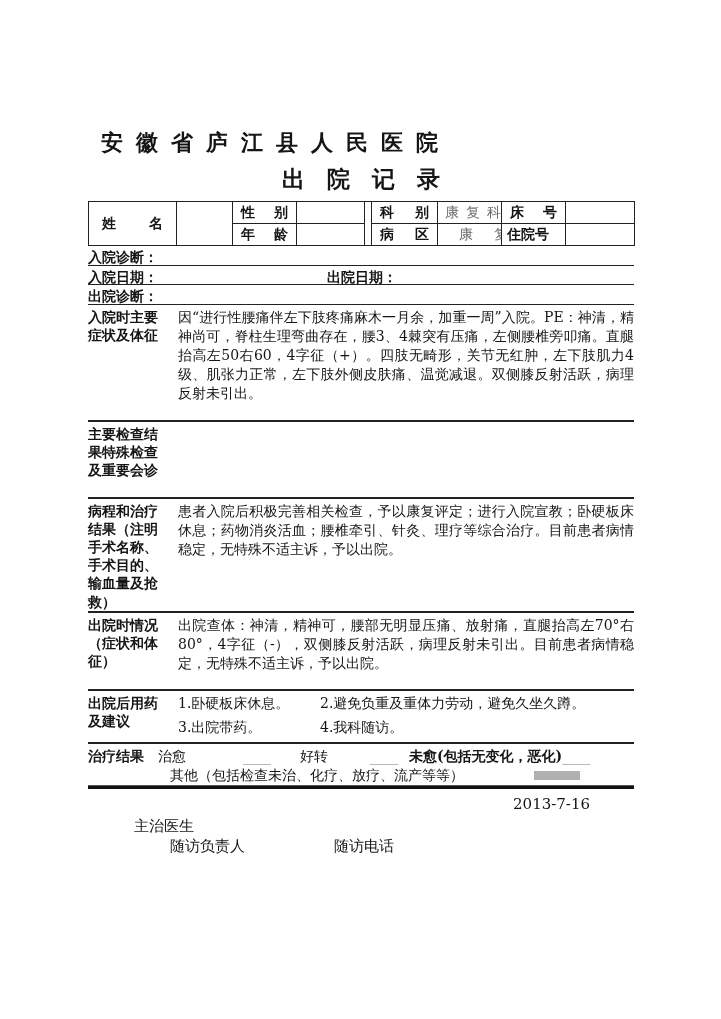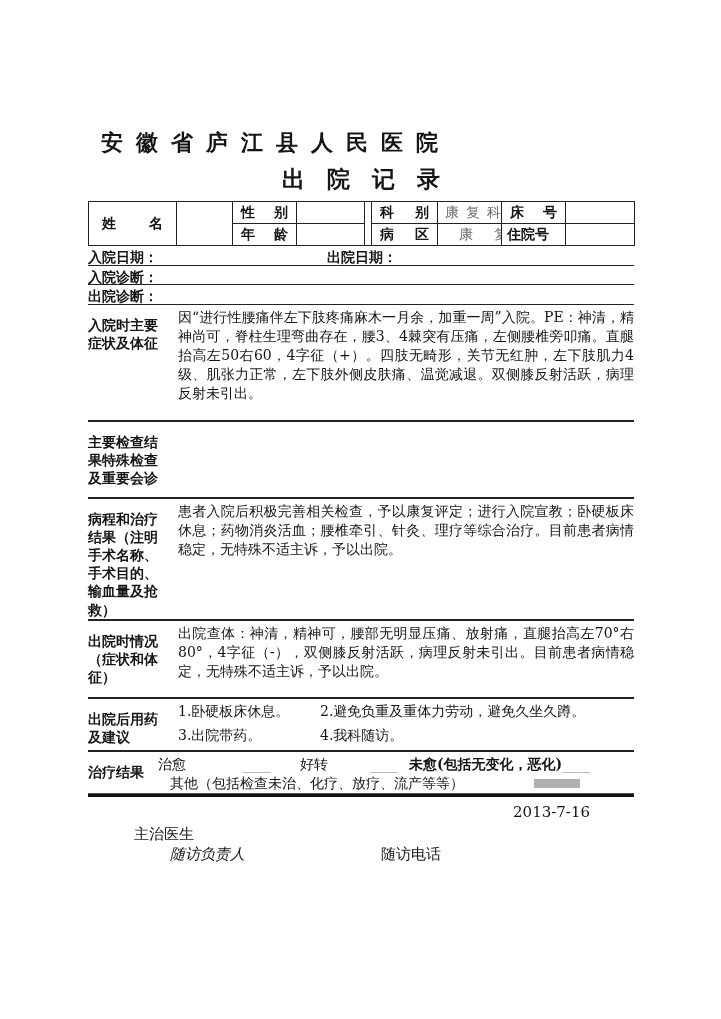--- a/index.html
+++ b/index.html
@@ -40,21 +40,21 @@
     display: flex; border-bottom: 1.5px solid #222;
     font-weight: 700; font-size: 14px; height: 19.5px; line-height: 18px;
     padding-top: 2px; overflow: hidden;
   }
   .drow .first { flex: 0 0 239px; }
 
   .sec {
     display: grid; grid-template-columns: 90px 1fr;
     border-bottom: 2px solid #222; font-size: 14px;
   }
-  .sec .slabel { font-weight: 700; white-space: pre-line; line-height: 18.2px; padding-top: 11px; }
+  .sec .slabel { font-weight: 700; white-space: pre-line; line-height: 18.2px; padding-top: 3px; }
   .sec .scontent { line-height: 19.2px; padding-top: 3px; text-align: justify; }
 
   .sec.s1 { min-height: 117px; }
   .sec.s2 { min-height: 77px; }
   .sec.s3 { min-height: 106px; }
   .sec.s4 { min-height: 78px; }
   .sec.s5 { min-height: 53px; }
   .sec.s6 { min-height: 36px; border-bottom: 1px solid #555; grid-template-columns: 70px 1fr; }
 
   .advice { display: grid; grid-template-columns: 142px 1fr; }
@@ -68,21 +68,21 @@
   .gray-blank {
     display: inline-block; width: 46px; height: 9px;
     background: #b0b0b0; margin-left: 70px; vertical-align: baseline;
   }
 
   .double-rule { height: 3px; border-bottom: 3px solid #111; margin-bottom: 0; }
 
   .fdate { text-align: right; padding-right: 44px; font-size: 15px; margin-top: 5px; line-height: 20px; }
   .sign1 { margin-left: 46px; font-size: 15px; line-height: 20px; margin-top: 2px; }
   .sign2 { margin-left: 82px; font-size: 15px; line-height: 20px; display: flex; }
-  .sign2 .fl { width: 211px; font-style: italic; }
+  .sign2 .fl { width: 164px; }
 </style>
 </head>
 <body>
 
 <div class="doc">
 
   <div class="title">安徽省庐江县人民医院</div>
   <div class="subtitle">出院记录</div>
 
   <table class="ptable">
@@ -114,25 +114,25 @@
       <td class="val"></td>
       <td class="lab2">病区</td>
       <td class="val vward">康复</td>
       <td class="labc">住院号</td>
       <td class="val"></td>
     </tr>
   </tbody>
     </table>
 
   <div class="drow">
+    <span>入院诊断：</span>
+  </div>
+  <div class="drow">
     <span class="first">入院日期：</span>
     <span>出院日期：</span>
-  </div>
-  <div class="drow">
-    <span>入院诊断：</span>
   </div>
   <div class="drow">
     <span>出院诊断：</span>
   </div>
 
   <div class="sec s1">
     <div class="slabel">入院时主要
 症状及体征</div>
     <div class="scontent">因“进行性腰痛伴左下肢疼痛麻木一月余，加重一周”入院。PE：神清，精神尚可，脊柱生理弯曲存在，腰3、4棘突有压痛，左侧腰椎旁叩痛。直腿抬高左50右60，4字征（+）。四肢无畸形，关节无红肿，左下肢肌力4级、肌张力正常，左下肢外侧皮肤痛、温觉减退。双侧膝反射活跃，病理反射未引出。</div>
   </div>

